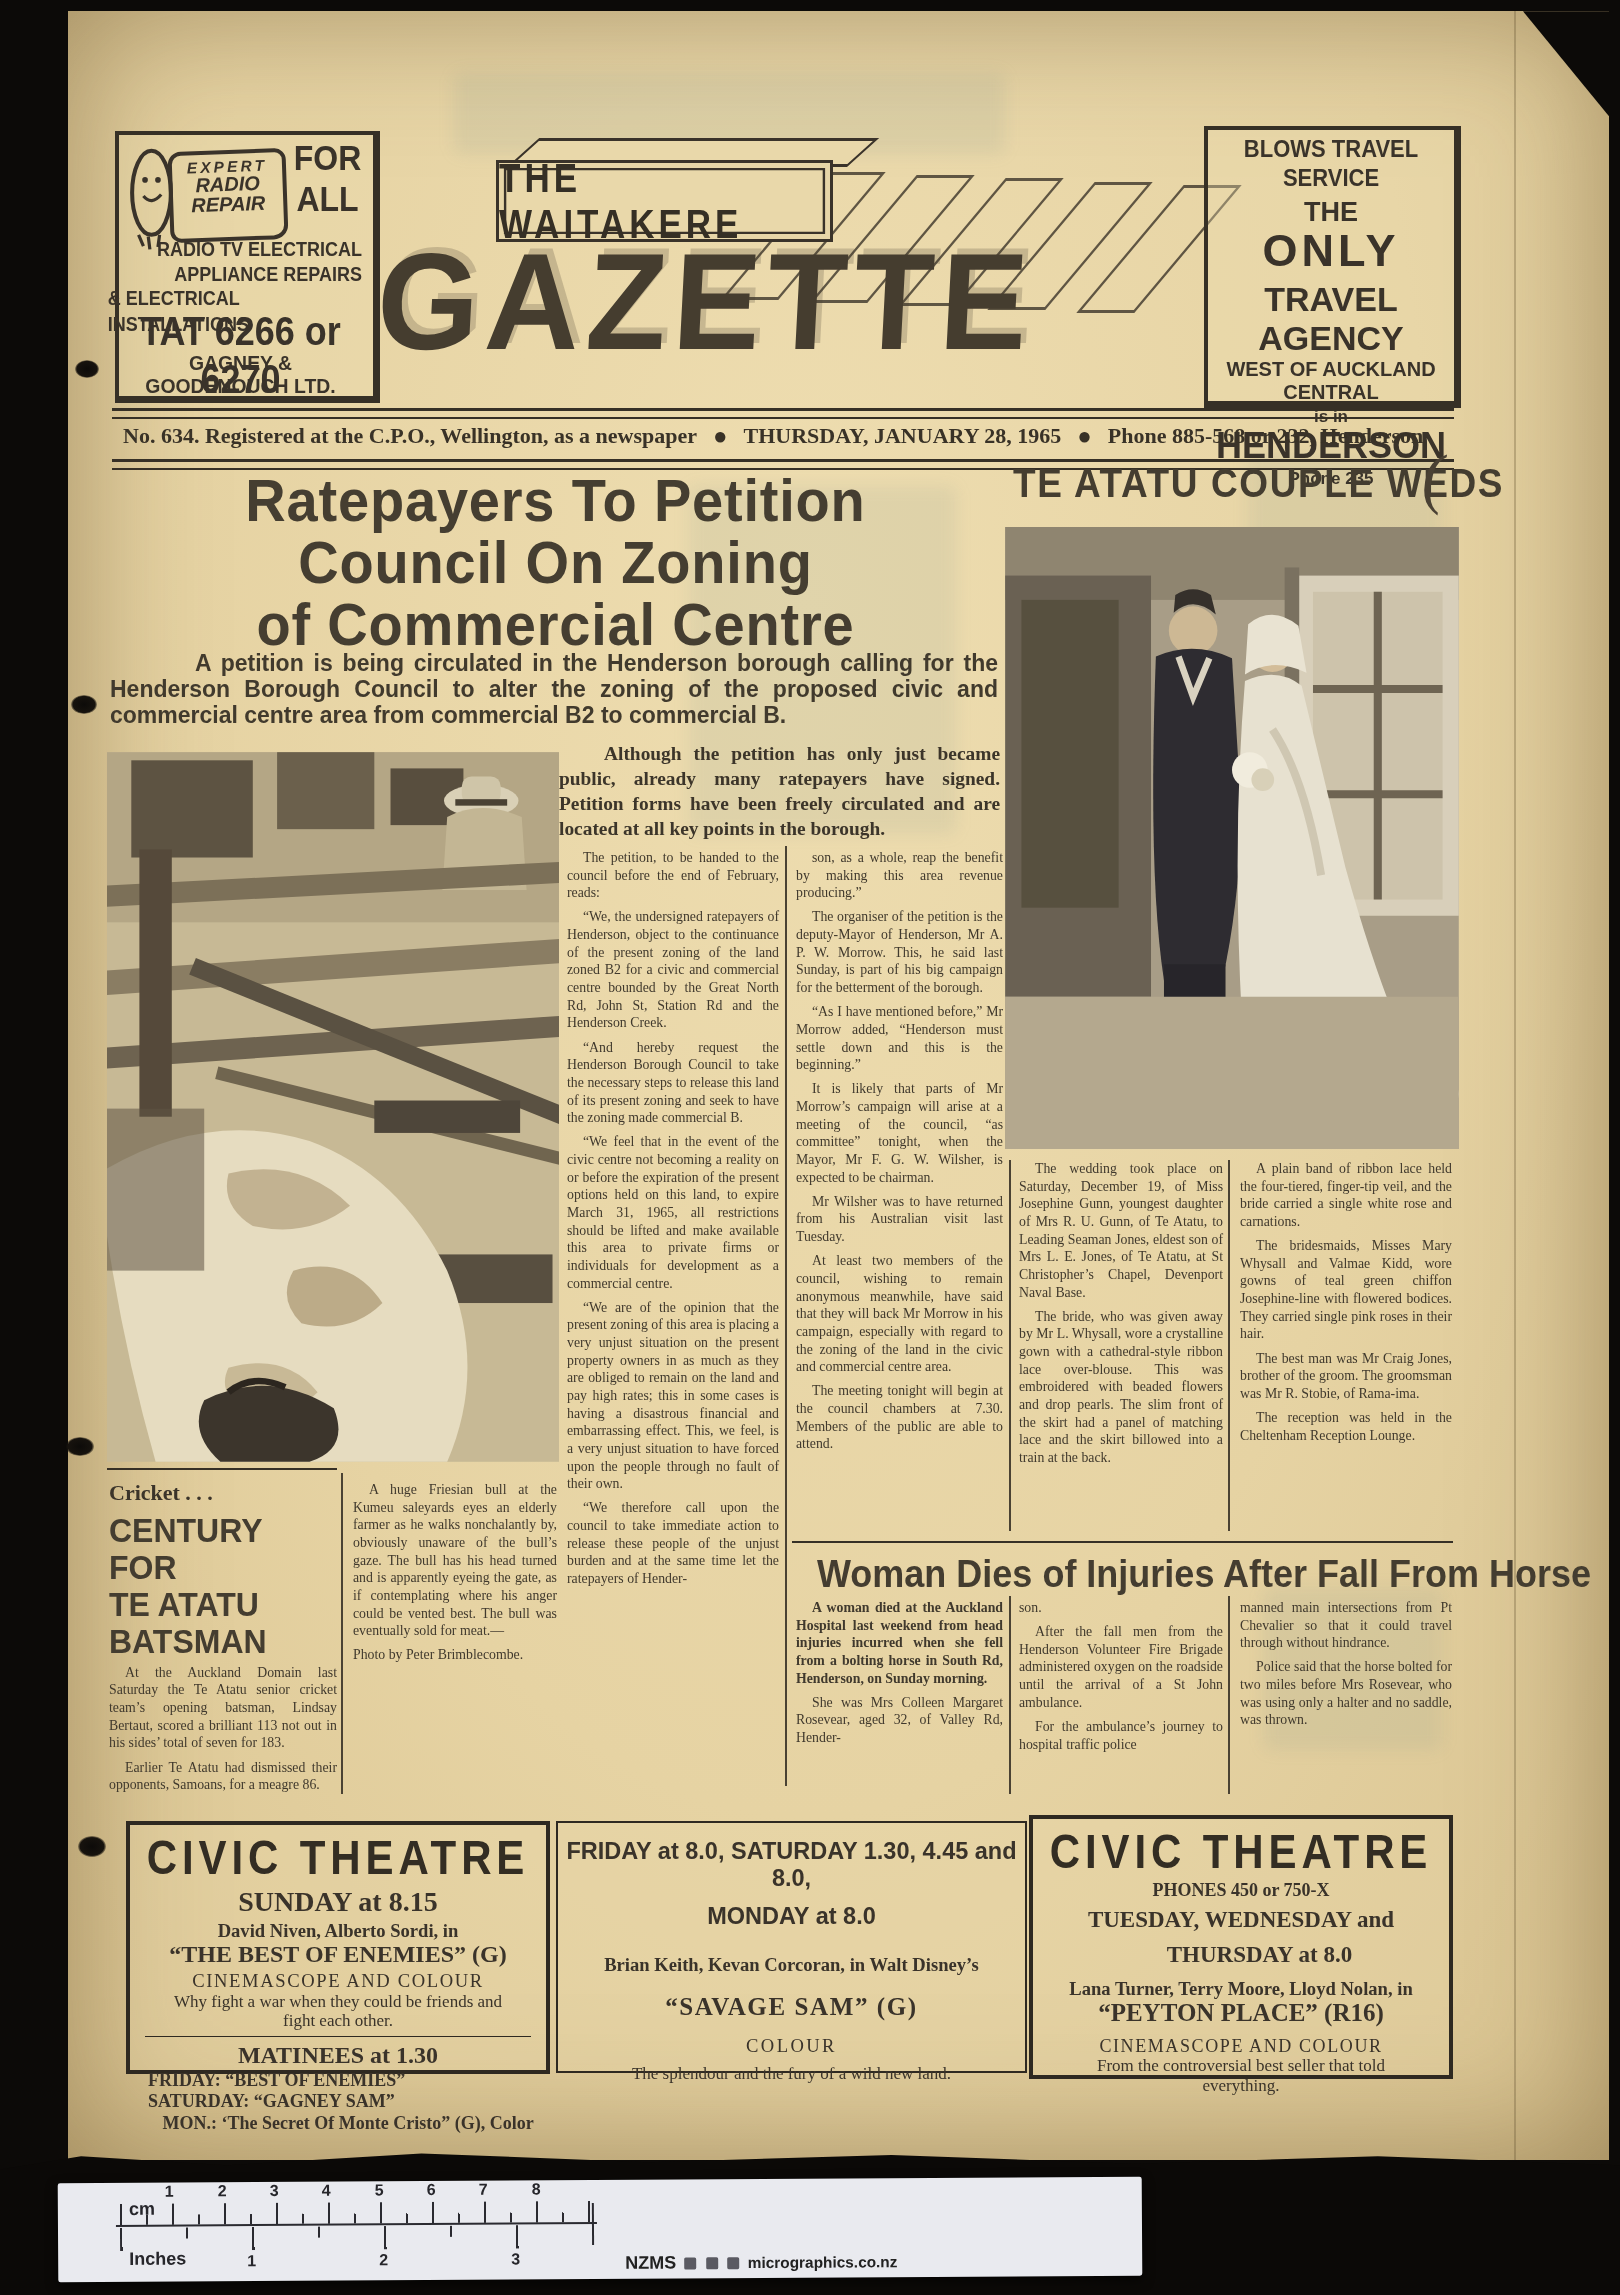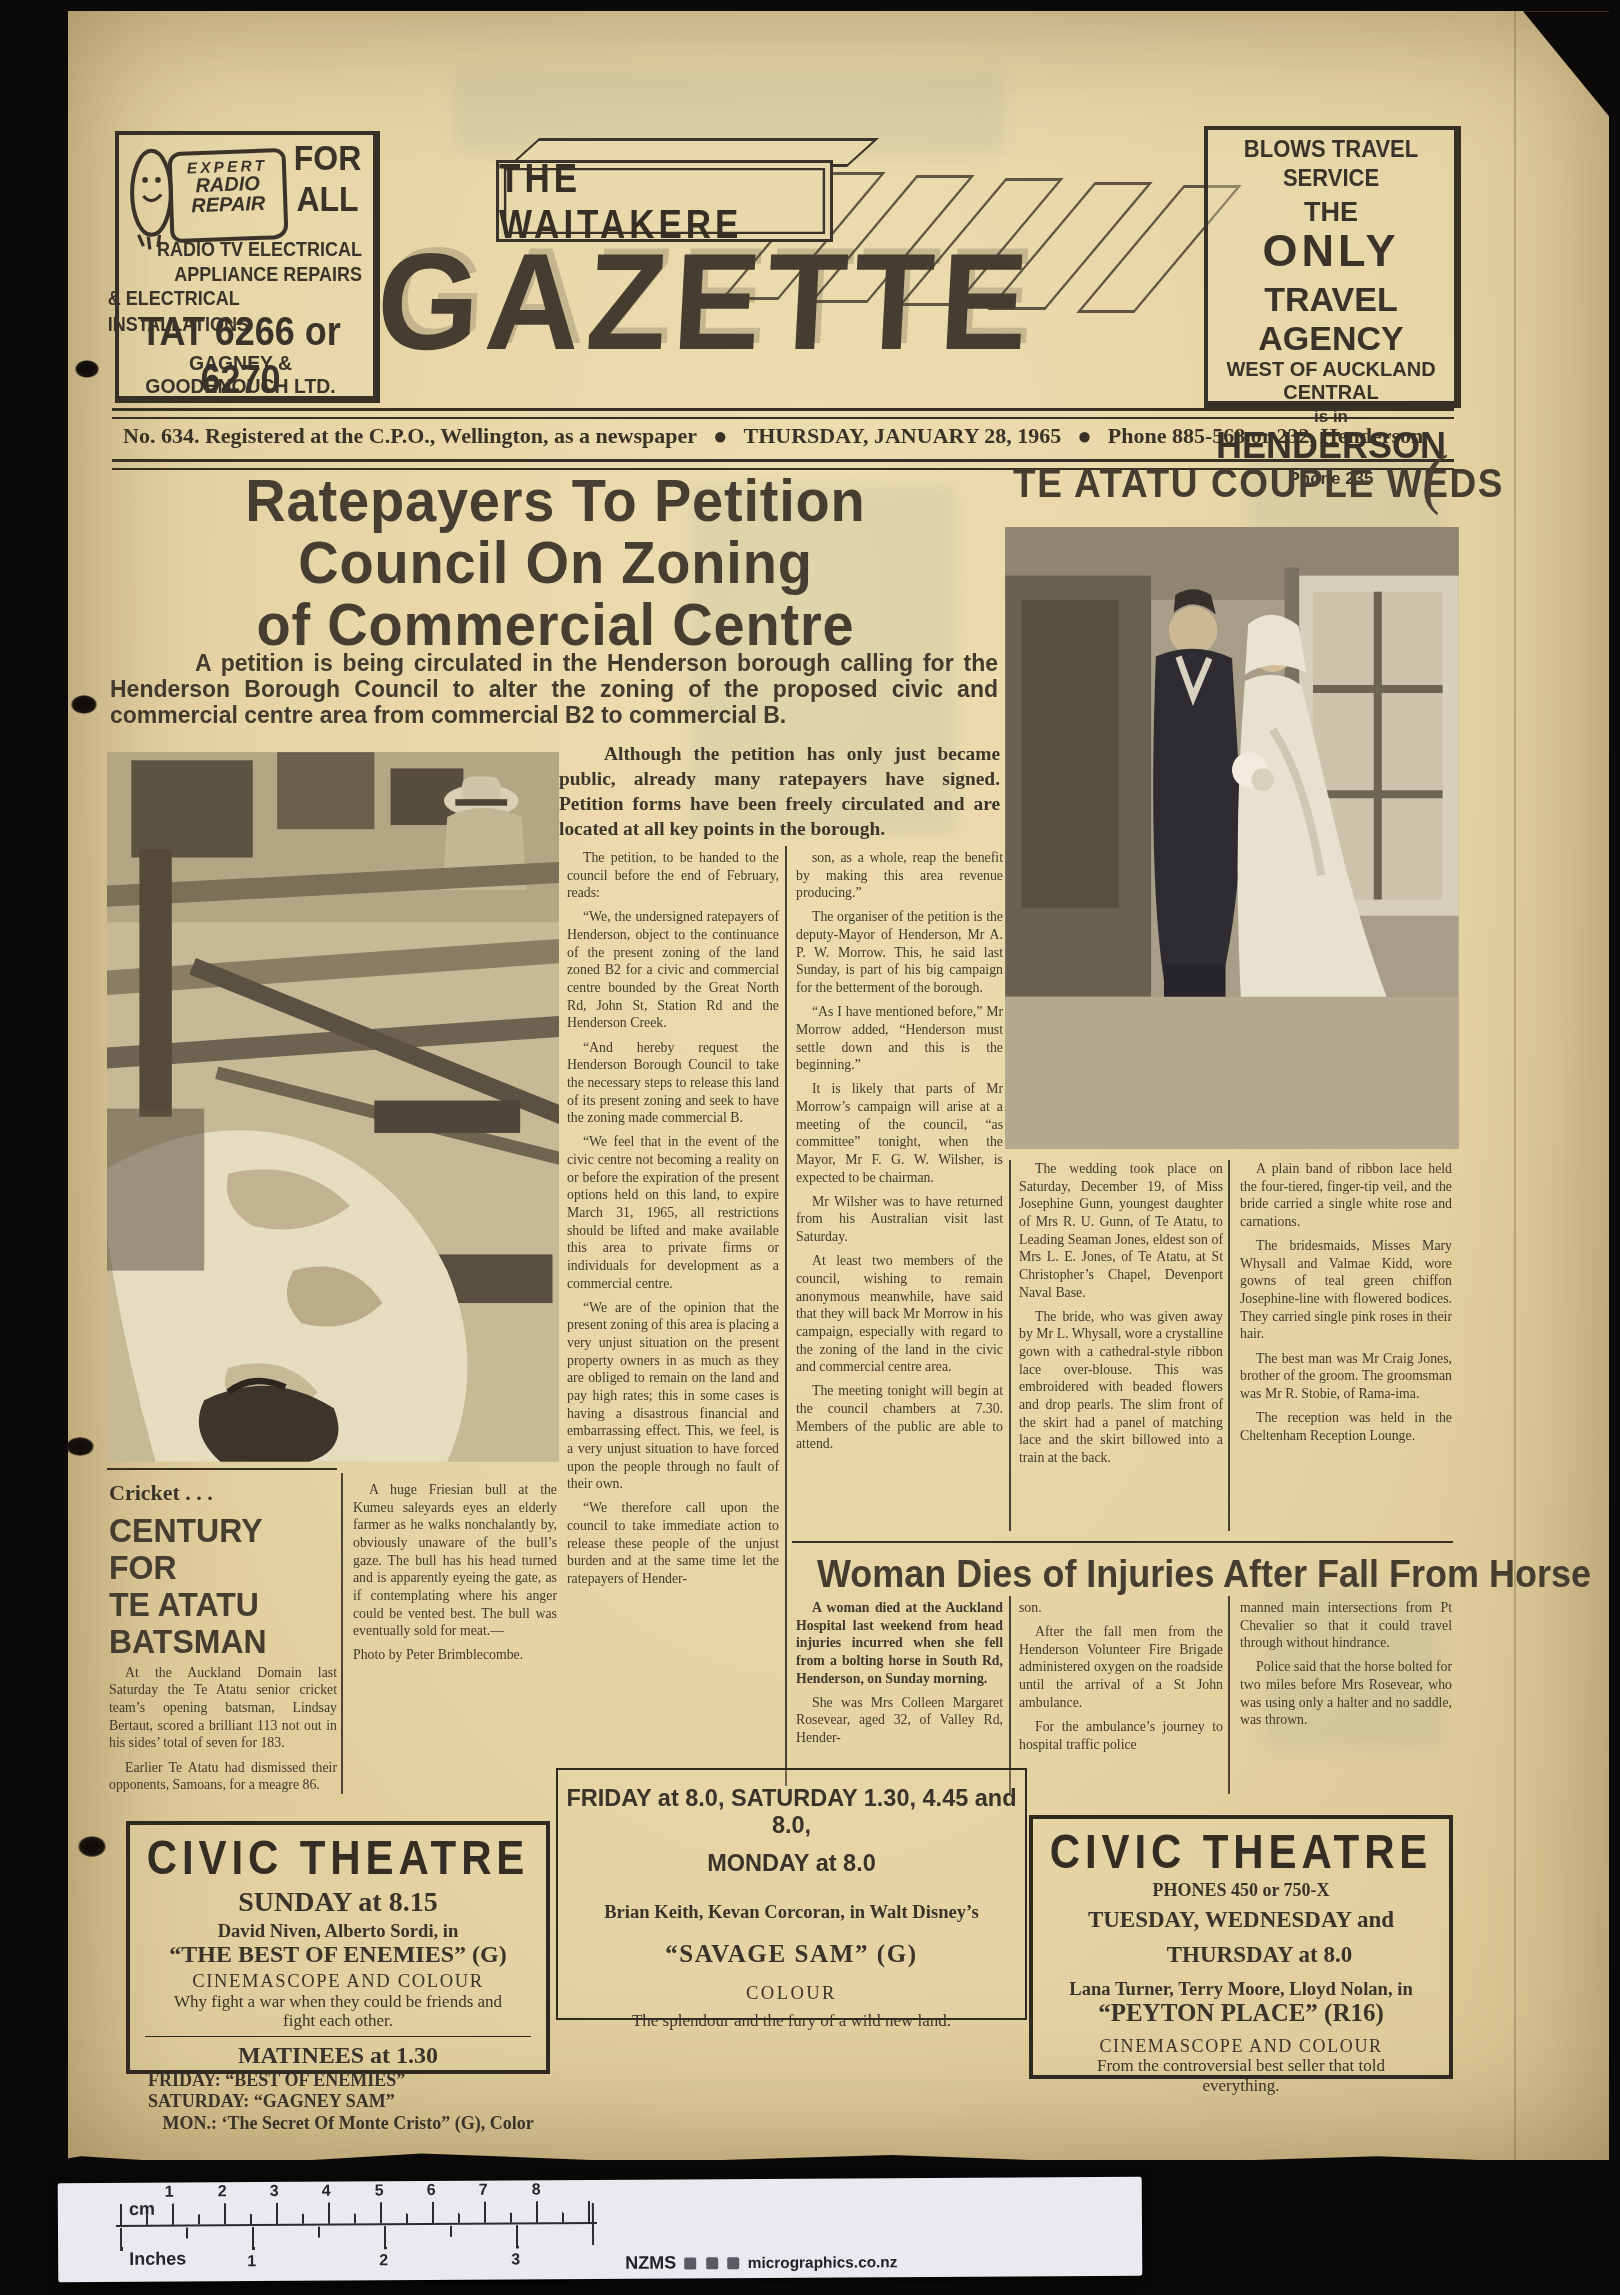--- a/index.html
+++ b/index.html
@@ -195,21 +195,21 @@
     <p>“We feel that in the event of the civic centre not becoming a reality on or before the expiration of the present options held on this land, to expire March 31, 1965, all restrictions should be lifted and make available this area to private firms or individuals for development as a commercial centre.</p>
     <p>“We are of the opinion that the present zoning of this area is placing a very unjust situation on the present property owners in as much as they are obliged to remain on the land and pay high rates; this in some cases is having a disastrous financial and embarrassing effect. This, we feel, is a very unjust situation to have forced upon the people through no fault of their own.</p>
     <p>“We therefore call upon the council to take immediate action to release these people of the unjust burden and at the same time let the ratepayers of Hender-</p>
   </div>
   <div class="abs rule-v" style="left:785px;top:846px;height:940px;"></div>
   <div class="col serif" style="left:796px;top:849px;width:207px;">
     <p>son, as a whole, reap the benefit by making this area revenue producing.”</p>
     <p>The organiser of the petition is the deputy-Mayor of Henderson, Mr A. P. W. Morrow. This, he said last Sunday, is part of his big campaign for the betterment of the borough.</p>
     <p>“As I have mentioned before,” Mr Morrow added, “Henderson must settle down and this is the beginning.”</p>
     <p>It is likely that parts of Mr Morrow’s campaign will arise at a meeting of the council, “as committee” tonight, when the Mayor, Mr F. G. W. Wilsher, is expected to be chairman.</p>
-    <p>Mr Wilsher was to have returned from his Australian visit last Saturday.</p>
+    <p>Mr Wilsher was to have returned from his Australian visit last Tuesday.</p>
     <p>At least two members of the council, wishing to remain anonymous meanwhile, have said that they will back Mr Morrow in his campaign, especially with regard to the zoning of the land in the civic and commercial centre area.</p>
     <p>The meeting tonight will begin at the council chambers at 7.30. Members of the public are able to attend.</p>
   </div>
 
   <div class="abs rule-h" style="left:107px;top:1468px;width:230px;"></div>
   <div class="abs" style="left:109px;top:1480px;width:228px;">
     <div class="serif" style="font-weight:bold;font-size:22px;color:#3b342a;">Cricket . . .</div>
     <div class="subhl" style="font-size:32px;line-height:35px;margin-top:6.5px;transform:scaleY(1.05);transform-origin:top;">
       <div>CENTURY FOR</div>
       <div>TE ATATU</div>
@@ -302,21 +302,21 @@
     <div class="thline" style="font-size:17px;padding:0 32px;">Why fight a war when they could be friends and fight each other.</div>
     <div class="thdiv"></div>
     <div class="thline" style="font-weight:bold;font-size:24px;">MATINEES at 1.30</div>
     <div style="text-align:left;padding-left:18px;font-weight:bold;font-size:18px;line-height:1.2;">
       <div>FRIDAY: “BEST OF ENEMIES”</div>
       <div>SATURDAY: “GAGNEY SAM”</div>
       <div style="padding-left:14.6px;">MON.: ‘The Secret Of Monte Cristo” (G), Color</div>
     </div>
   </div>
 
-  <div class="abs thbox thbox-light serif" style="left:556px;top:1768px;width:467px;height:248px;border-width:2.4px;">
+  <div class="abs thbox thbox-light serif" style="left:556px;top:1821px;width:467px;height:248px;border-width:2.4px;">
     <div class="thline" style="font-weight:bold;font-size:23.5px;margin-top:14.6px;font-family:'Liberation Sans',sans-serif;">FRIDAY at 8.0, SATURDAY 1.30, 4.45 and 8.0,</div>
     <div class="thline" style="font-weight:bold;font-size:23.5px;margin-top:11.3px;font-family:'Liberation Sans',sans-serif;">MONDAY at 8.0</div>
     <div class="thline" style="font-weight:bold;font-size:18.6px;margin-top:24px;">Brian Keith, Kevan Corcoran, in Walt Disney’s</div>
     <div class="thline" style="font-weight:bold;font-size:25px;margin-top:18px;letter-spacing:1.6px;">“SAVAGE SAM” (G)</div>
     <div class="thline" style="font-size:18.6px;margin-top:13px;letter-spacing:2.4px;">COLOUR</div>
     <div class="thline" style="font-size:17px;margin-top:8px;">The splendour and the fury of a wild new land.</div>
   </div>
 
   <div class="abs thbox serif" style="left:1029px;top:1815px;width:416px;height:256px;">
     <div class="thtitle" style="font-size:42px;margin-top:4.9px;">CIVIC THEATRE</div>

